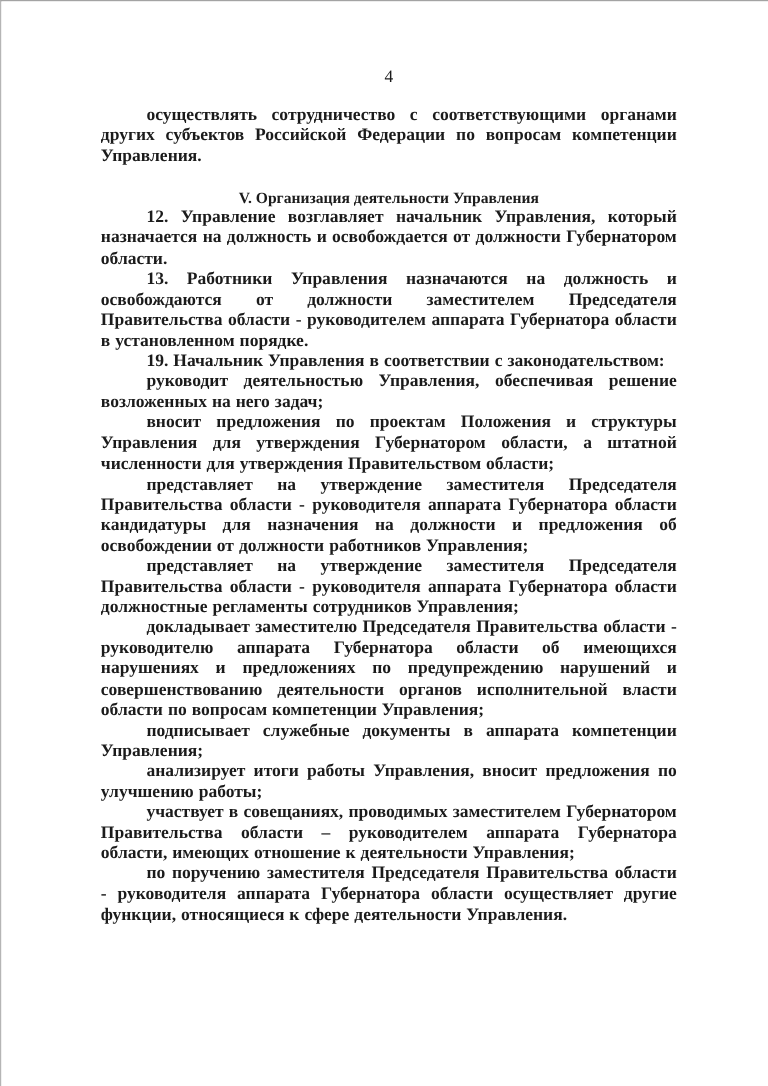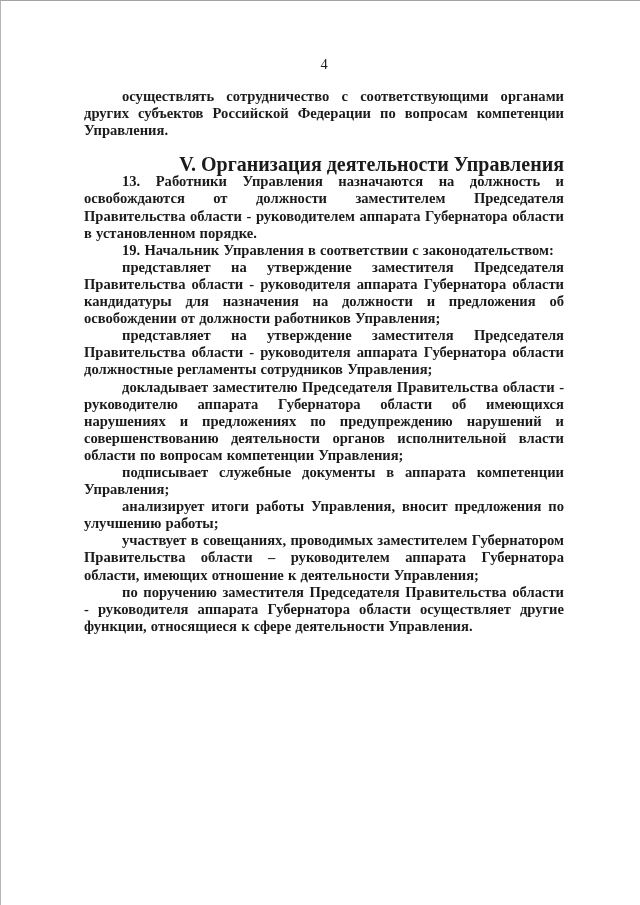--- a/index.html
+++ b/index.html
@@ -34,39 +34,42 @@
     margin: 0;
     font-size: 14.6px;
     line-height: 17.1px;
     text-align: justify;
     text-indent: 38px;
     word-spacing: 0.5px;
     font-weight: bold;
   }
   .section-heading {
     margin: 17px 0 0 0;
-    font-size: 20px;
+    font-size: 13px;
     line-height: 17.1px;
     font-weight: bold;
-    text-align: right;
+    text-align: center;
   }
 </style>
 </head>
 <body>
 
 <div class="sheet">
 
   <div class="page-number">4</div>
 
   <p class="body-par">осуществлять сотрудничество с соответствующими органами других субъектов Российской Федерации по вопросам компетенции Управления.</p>
 
   <h2 class="section-heading">V. Организация деятельности Управления</h2>
 
+  <p class="body-par">12. Управление возглавляет начальник Управления, который назначается на должность и освобождается от должности Губернатором области.</p>
   <p class="body-par">13. Работники Управления назначаются на должность и освобождаются от должности заместителем Председателя Правительства области - руководителем аппарата Губернатора области в установленном порядке.</p>
   <p class="body-par">19. Начальник Управления в соответствии с законодательством:</p>
+  <p class="body-par">руководит деятельностью Управления, обеспечивая решение возложенных на него задач;</p>
+  <p class="body-par">вносит предложения по проектам Положения и структуры Управления для утверждения Губернатором области, а штатной численности для утверждения Правительством области;</p>
   <p class="body-par">представляет на утверждение заместителя Председателя Правительства области - руководителя аппарата Губернатора области кандидатуры для назначения на должности и предложения об освобождении от должности работников Управления;</p>
   <p class="body-par">представляет на утверждение заместителя Председателя Правительства области - руководителя аппарата Губернатора области должностные регламенты сотрудников Управления;</p>
   <p class="body-par">докладывает заместителю Председателя Правительства области - руководителю аппарата Губернатора области об имеющихся нарушениях и предложениях по предупреждению нарушений и совершенствованию деятельности органов исполнительной власти области по вопросам компетенции Управления;</p>
   <p class="body-par">подписывает служебные документы в аппарата компетенции Управления;</p>
   <p class="body-par">анализирует итоги работы Управления, вносит предложения по улучшению работы;</p>
   <p class="body-par">участвует в совещаниях, проводимых заместителем Губернатором Правительства области – руководителем аппарата Губернатора области, имеющих отношение к деятельности Управления;</p>
   <p class="body-par">по поручению заместителя Председателя Правительства области - руководителя аппарата Губернатора области осуществляет другие функции, относящиеся к сфере деятельности Управления.</p>
 
 </div>
 

